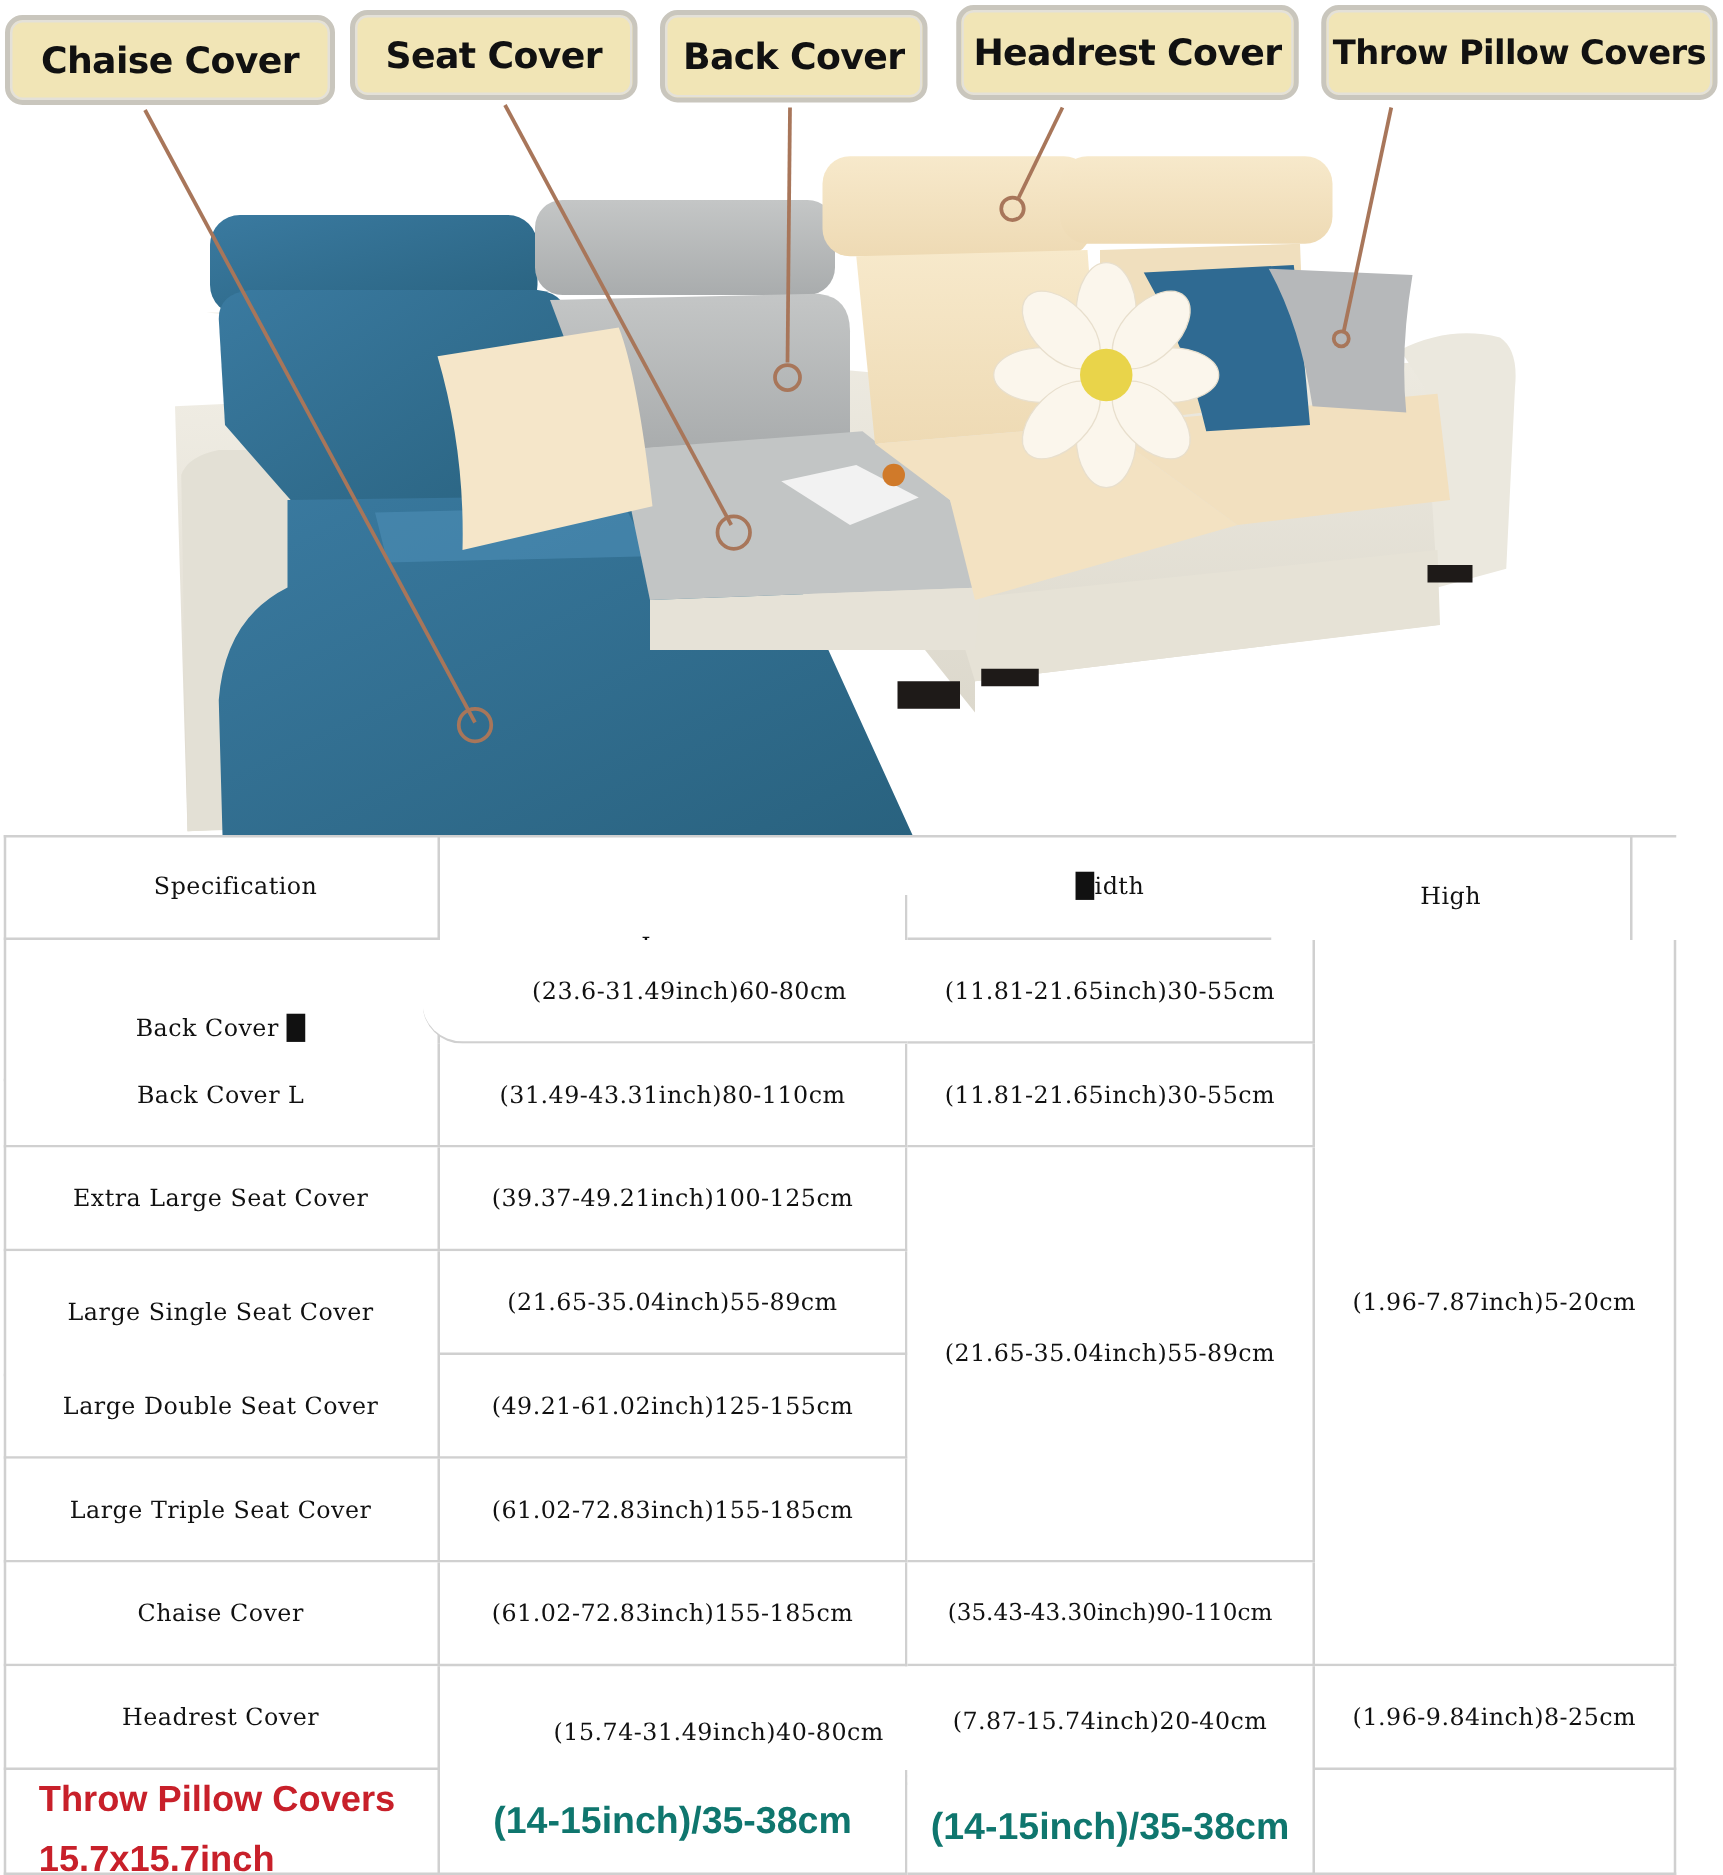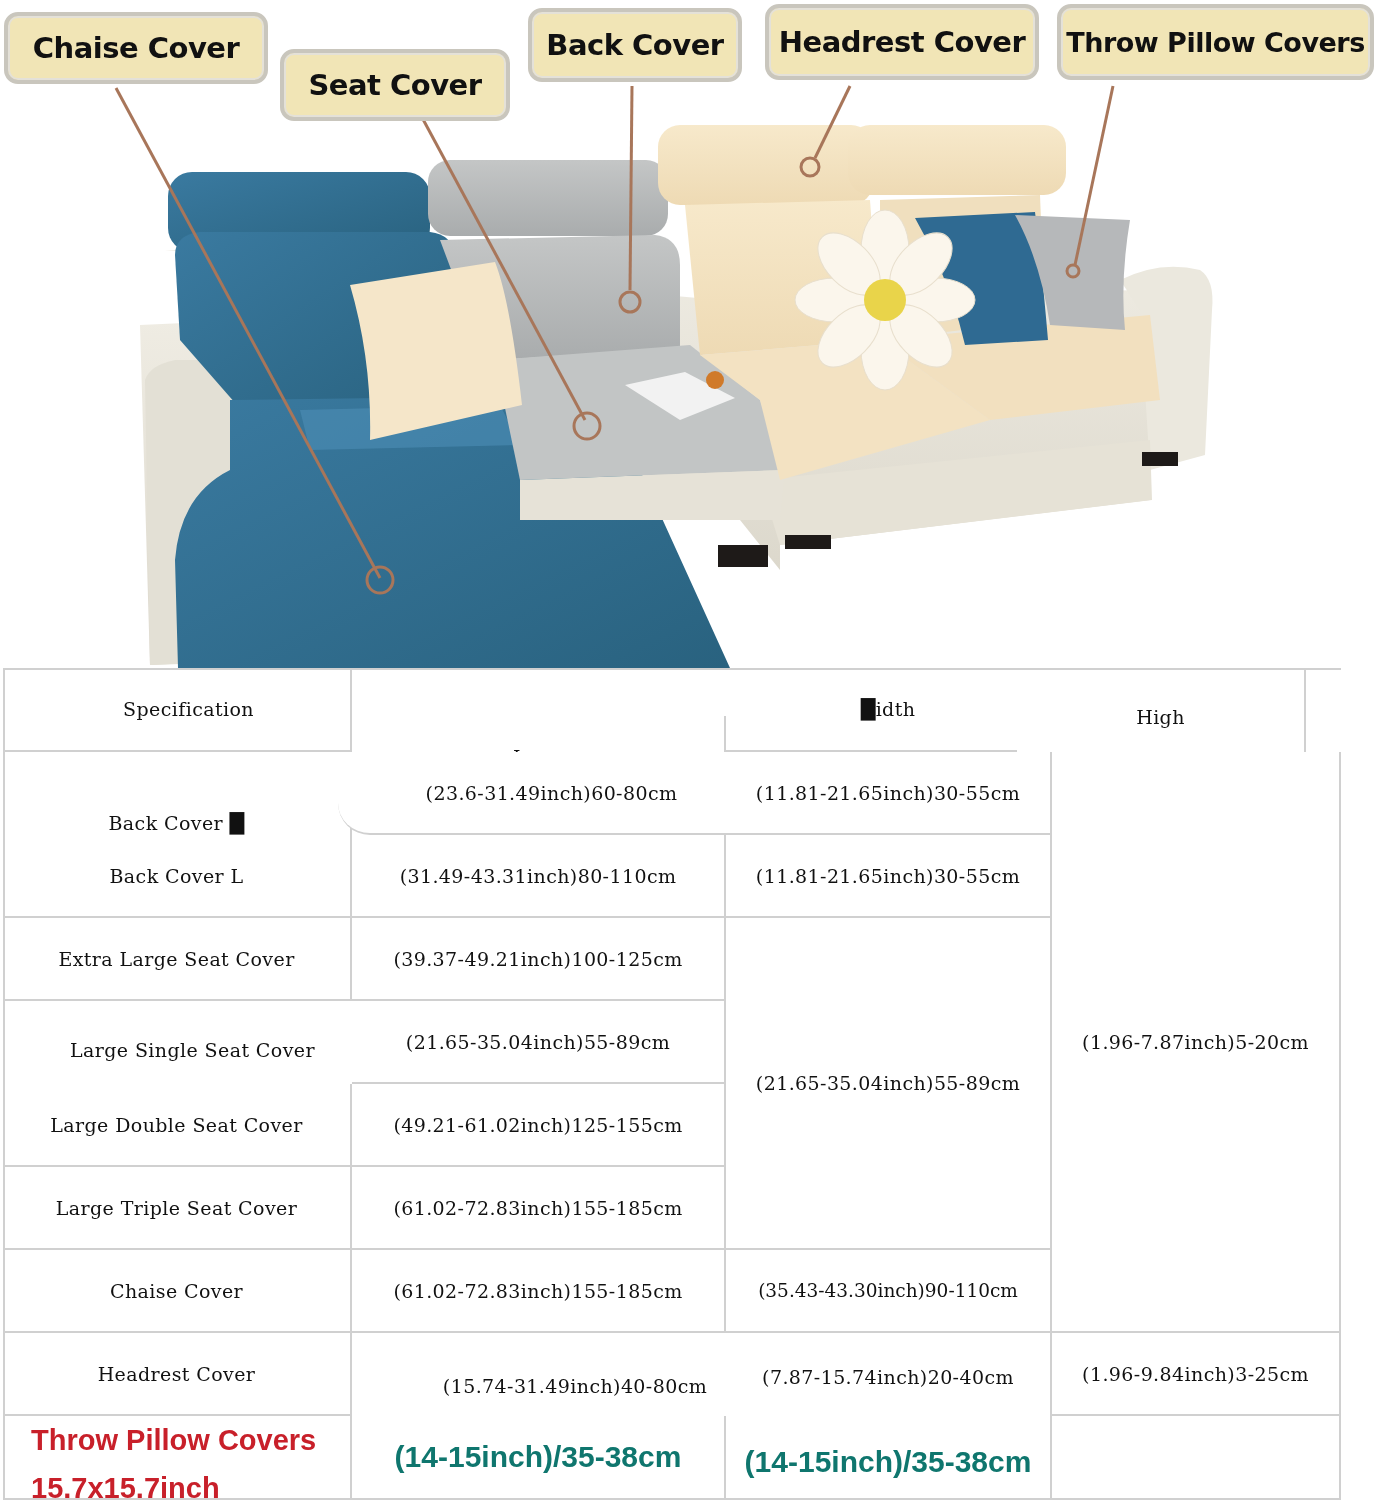--- a/index.html
+++ b/index.html
@@ -124,21 +124,21 @@
     <line x1="850" y1="86" x2="815" y2="158"></line>
       <circle cx="810" cy="167" r="9"></circle>
     <line x1="1113" y1="86" x2="1075" y2="265"></line>
       <circle cx="1073" cy="271" r="6"></circle>
   </g>
 </svg>
 
 <div class="pill" style="left:4px;top:12px;width:264px;height:72px;">
     <span>Chaise Cover</span>
   </div>
-<div class="pill" style="left:280px;top:8px;width:230px;height:72px;margin-top:41px;">
+<div class="pill" style="left:280px;top:8px;width:230px;height:72px;">
     <span>Seat Cover</span>
   </div>
 <div class="pill" style="left:528px;top:8px;width:214px;height:74px;">
     <span>Back Cover</span>
   </div>
 <div class="pill" style="left:765px;top:4px;width:274px;height:76px;">
     <span>Headrest Cover</span>
   </div>
 <div class="pill" style="left:1057px;top:4px;width:317px;height:76px;font-size:27px;">
     <span>Throw Pillow Covers</span>
@@ -154,39 +154,39 @@
   <div class="cell" style="left:0;top:84px;width:349px;height:83px;margin-top:30px;">Back Cover █</div>
   <div class="cell" style="left:335px;top:84px;width:429px;height:83px;border-radius:32px;">(23.6-31.49inch)60-80cm</div>
   <div class="cell" style="left:723px;top:84px;width:326px;height:83px;">(11.81-21.65inch)30-55cm</div>
 
   <div class="cell" style="left:0;top:167px;width:349px;height:83px;">Back Cover L</div>
   <div class="cell" style="left:349px;top:167px;width:374px;height:83px;">(31.49-43.31inch)80-110cm</div>
   <div class="cell" style="left:723px;top:167px;width:326px;height:83px;">(11.81-21.65inch)30-55cm</div>
 
   <div class="cell" style="left:0;top:250px;width:349px;height:83px;">Extra Large Seat Cover</div>
   <div class="cell" style="left:349px;top:250px;width:374px;height:83px;">(39.37-49.21inch)100-125cm</div>
-  <div class="cell" style="left:16px;top:333px;width:349px;height:100px;">Large Single Seat Cover</div>
+  <div class="cell" style="left:0;top:333px;width:349px;height:100px;">Large Single Seat Cover</div>
   <div class="cell" style="left:349px;top:333px;width:374px;height:83px;">(21.65-35.04inch)55-89cm</div>
   <div class="cell" style="left:0;top:416px;width:349px;height:83px;">Large Double Seat Cover</div>
   <div class="cell" style="left:349px;top:416px;width:374px;height:83px;">(49.21-61.02inch)125-155cm</div>
   <div class="cell" style="left:0;top:499px;width:349px;height:83px;">Large Triple Seat Cover</div>
   <div class="cell" style="left:349px;top:499px;width:374px;height:83px;">(61.02-72.83inch)155-185cm</div>
 
   <div class="cell" style="left:723px;top:250px;width:326px;height:332px;">(21.65-35.04inch)55-89cm</div>
 
   <div class="cell" style="left:0;top:582px;width:349px;height:83px;">Chaise Cover</div>
   <div class="cell" style="left:349px;top:582px;width:374px;height:83px;">(61.02-72.83inch)155-185cm</div>
   <div class="cell" style="left:723px;top:582px;width:326px;height:83px;font-size:18.5px;letter-spacing:0;">(35.43-43.30inch)90-110cm</div>
 
   <div class="cell" style="left:1049px;top:84px;width:289px;height:581px;">(1.96-7.87inch)5-20cm</div>
 
   <div class="cell" style="left:0;top:665px;width:349px;height:83px;">Headrest Cover</div>
   <div class="cell" style="left:349px;top:677px;width:448px;height:83px;">(15.74-31.49inch)40-80cm</div>
   <div class="cell" style="left:723px;top:665px;width:326px;height:89px;">(7.87-15.74inch)20-40cm</div>
-  <div class="cell" style="left:1049px;top:665px;width:289px;height:83px;">(1.96-9.84inch)3-25cm</div>
+  <div class="cell" style="left:1049px;top:665px;width:289px;height:83px;">(1.96-9.84inch)8-25cm</div>
 
   <div class="cell redl" style="left:0;top:748px;width:349px;height:84px;">
     <span>Throw Pillow Covers</span>
     <span>15.7x15.7inch</span>
   </div>
   <div class="cell red" style="left:349px;top:748px;width:374px;height:84px;">(14-15inch)/35-38cm</div>
   <div class="cell red" style="left:723px;top:748px;width:326px;height:84px;padding-top:10px;">(14-15inch)/35-38cm</div>
   <div class="cell" style="left:1049px;top:748px;width:289px;height:84px;"></div>
 </div>
 <div class="tbl-outline"></div>

